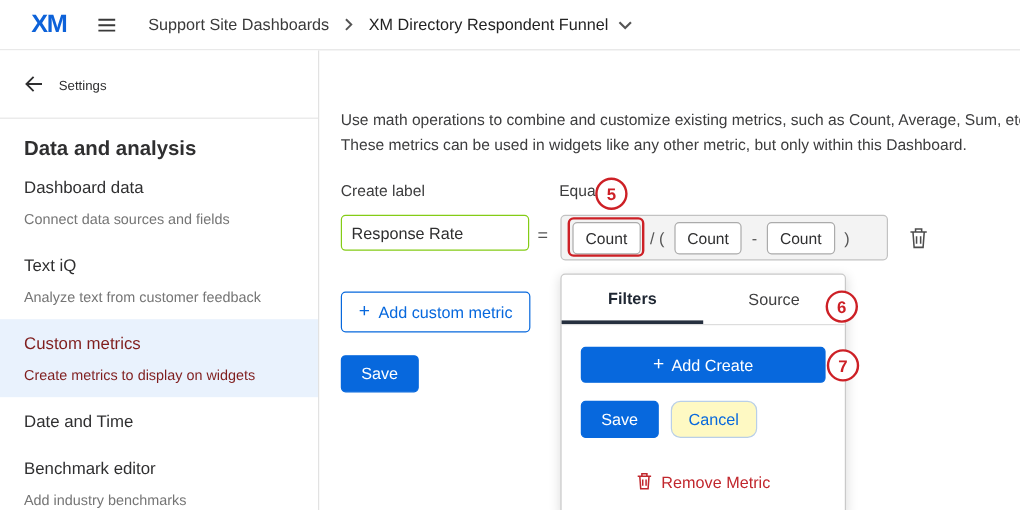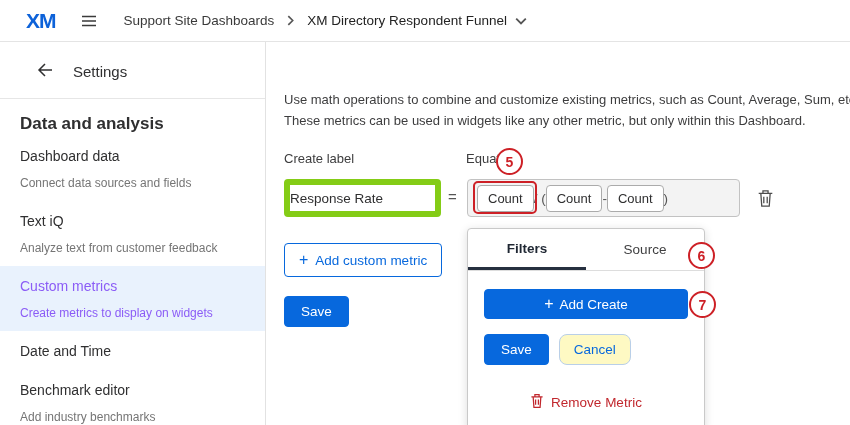--- a/index.html
+++ b/index.html
@@ -13,42 +13,42 @@
   .logo { color:#0d62d9; font-weight:bold; font-size:21px; letter-spacing:-1px; }
   .menu-btn { margin-left:24px; display:flex; align-items:center; cursor:pointer; }
   .crumb-root { margin-left:26px; font-size:13.5px; color:#3a3a3a; }
   .crumb-sep { margin:0 11px; display:flex; align-items:center; }
   .crumb-current { font-size:13.5px; color:#232323; }
   .crumb-caret { margin-left:8px; display:flex; align-items:center; }
 
   
   .sidebar { position:absolute; top:42px; left:0; width:266px; height:383px; background:#fff;
              border-right:1px solid #e2e2e2; overflow:hidden; }
-  .settings-row { display:flex; align-items:center; gap:20px; padding:20px 20px 17px; font-size:15px; color:#2f2f30; cursor:pointer;margin-left:17px; }
+  .settings-row { display:flex; align-items:center; gap:13px; padding:20px 20px 17px; font-size:11px; color:#2f2f30; cursor:pointer; }
   .sidebar-divider { height:1px; background:#e6e6e6; }
   .section-heading { padding:15px 20px 2px; font-size:17px; font-weight:bold; color:#2f2f30; }
   .nav-item { padding:12px 20px 11px; cursor:pointer; }
   .nav-item .nav-label { font-size:14px; color:#2f2f30; }
   .nav-item .nav-desc { font-size:12px; color:#757575; margin-top:12px; }
   .nav-item.active { background:#e9f2fd; }
-  .nav-item.active .nav-label, .nav-item.active .nav-desc { color:#8b5cf6; }
+  .nav-item.active .nav-label, .nav-item.active .nav-desc { color:#7f1d1d; }
 
   
   .main { position:absolute; top:42px; left:267px; width:583px; height:383px; }
   .page-title { position:absolute; left:17px; top:12px; font-size:19px; font-weight:bold; color:#2b2b2c; }
   .page-desc { position:absolute; left:17px; top:48px; font-size:13px; line-height:1.6; color:#3d3d3e; }
   .page-desc span { display:block; white-space:nowrap; }
   .field-heading { position:absolute; font-size:13px; color:#3d3d3e; }
-  .metric-input { position:absolute; left:17px; top:137px; width:157px; height:38px;
-                  border:6px solid #84cc16; border-radius:4px; padding:0 0; font-size:13.5px;
+  .metric-input { position:absolute; left:17px; top:137px; width:157px; height:30px;
+                  border:1px solid #84cc16; border-radius:4px; padding:0 8px; font-size:13.5px;
                   color:#2f2f30; font-family:"Liberation Sans",sans-serif; background:#fff; }
   .equals { position:absolute; left:181px; top:146px; font-size:15px; color:#555; }
   .equation-box { position:absolute; left:200px; top:137px; width:273px; height:38px;
                   background:#f3f3f3; border:1px solid #c2c2c2; border-radius:4px;
-                  display:flex; align-items:center; padding:0 9px; }
+                  display:flex; align-items:center; gap:8px; padding:0 9px; }
   .count-btn { background:#fff; border:1px solid #ababab; border-radius:4px; padding:5px 10px;
                font-size:13px; color:#2f2f30; cursor:pointer; font-family:"Liberation Sans",sans-serif; }
   .op { font-size:13.5px; color:#555; }
   .equation-trash { position:absolute; left:490px; top:147px; color:#4c4c4c; cursor:pointer; }
   .outline-btn { position:absolute; left:17px; top:201px; display:flex; align-items:center; gap:7px;
                  border:1px solid #0768dd; border-radius:4px; background:#fff; color:#0768dd;
                  font-size:13.5px; padding:8px 14px; cursor:pointer; font-family:"Liberation Sans",sans-serif; }
   .outline-btn .plus { font-size:16px; line-height:1; }
   .primary-btn { background:#0768dd; border:1px solid #0768dd; border-radius:4px; color:#fff;
                  font-size:13.5px; padding:7px 16px; cursor:pointer; font-family:"Liberation Sans",sans-serif; }

